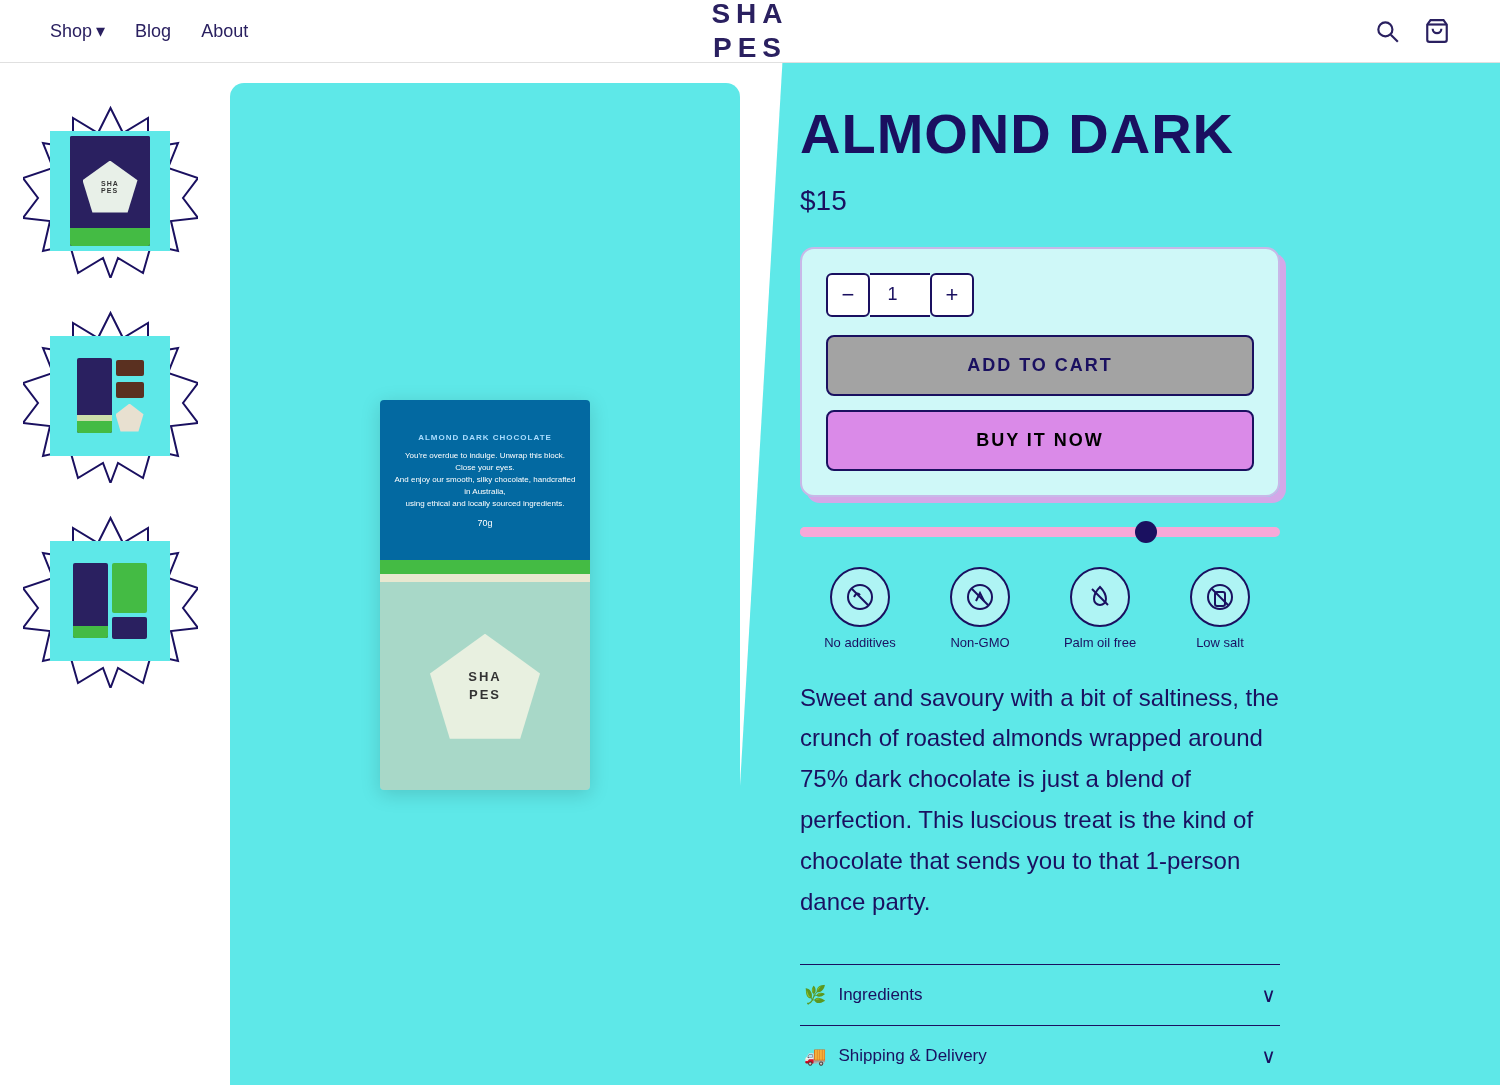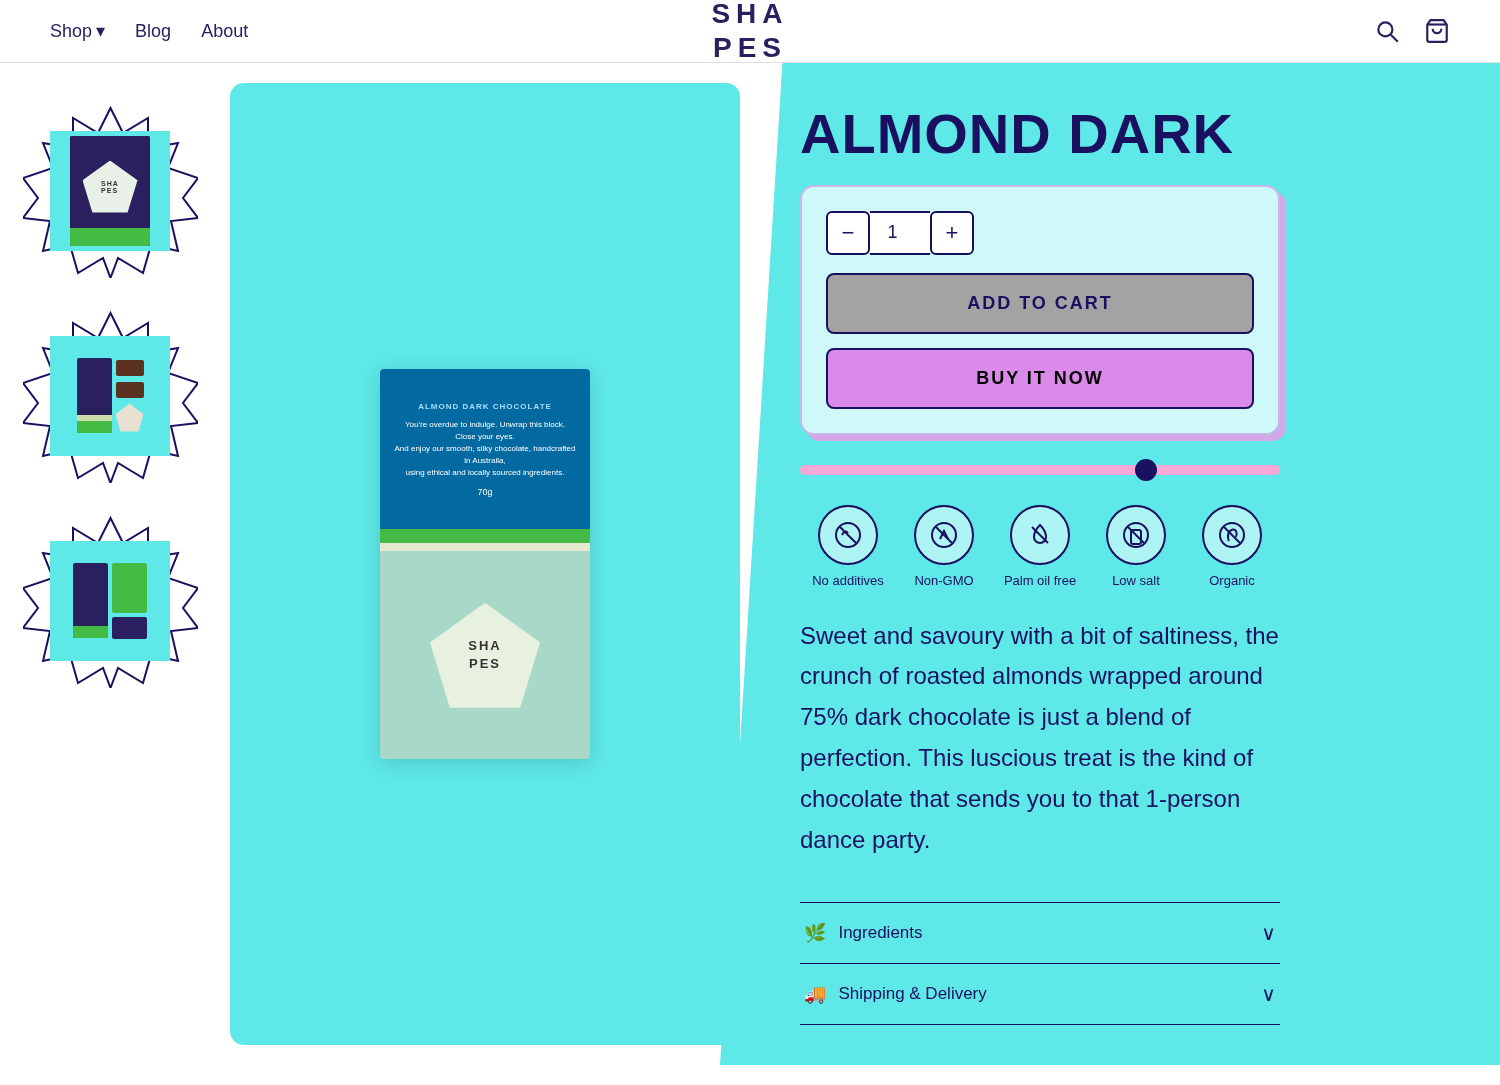--- a/index.html
+++ b/index.html
@@ -391,20 +391,21 @@
               <span>PES</span>
             </div>
           </div>
         </div>
       </div>
     </div>
   </div>
 
   <div class="product-details">
     <h1 class="product-title">ALMOND DARK</h1>
+    <div class="product-price">$15</div>
 
     <div class="cart-box">
       <div class="quantity-row">
         <button class="qty-btn">−</button>
         <input class="qty-input" type="number" value="1" min="1" style="">
         <button class="qty-btn">+</button>
       </div>
       <button class="add-to-cart-btn">ADD TO CART</button>
       <button class="buy-now-btn">BUY IT NOW</button>
     </div>
@@ -449,30 +450,20 @@
       <div class="icon-item">
         <div class="icon-circle">
           <svg width="32" height="32" viewBox="0 0 32 32" fill="none" stroke="#1a1060" stroke-width="2">
             <circle cx="16" cy="16" r="12"></circle>
             <line x1="8" y1="8" x2="24" y2="24"></line>
             <rect x="11" y="11" width="10" height="14" rx="2"></rect>
           </svg>
         </div>
         <span class="icon-label">Low salt</span>
       </div>
-      <div class="icon-item">
-        <div class="icon-circle">
-          <svg width="32" height="32" viewBox="0 0 32 32" fill="none" stroke="#1a1060" stroke-width="2">
-            <circle cx="16" cy="16" r="12"></circle>
-            <line x1="8" y1="8" x2="24" y2="24"></line>
-            <path d="M13 22 C13 22 10 16 14 12 C18 8 22 12 20 18" stroke-width="2"></path>
-          </svg>
-        </div>
-        <span class="icon-label">Organic</span>
-      </div>
     </div>
 
     <p class="product-desc">Sweet and savoury with a bit of saltiness, the crunch of roasted almonds wrapped around 75% dark chocolate is just a blend of perfection. This luscious treat is the kind of chocolate that sends you to that 1-person dance party.</p>
 
     <div class="accordion">
       <div class="accordion-item">
         <div class="accordion-header">
           <div class="accordion-title-row">
             <span class="accordion-icon">🌿</span>
             <span>Ingredients</span>

